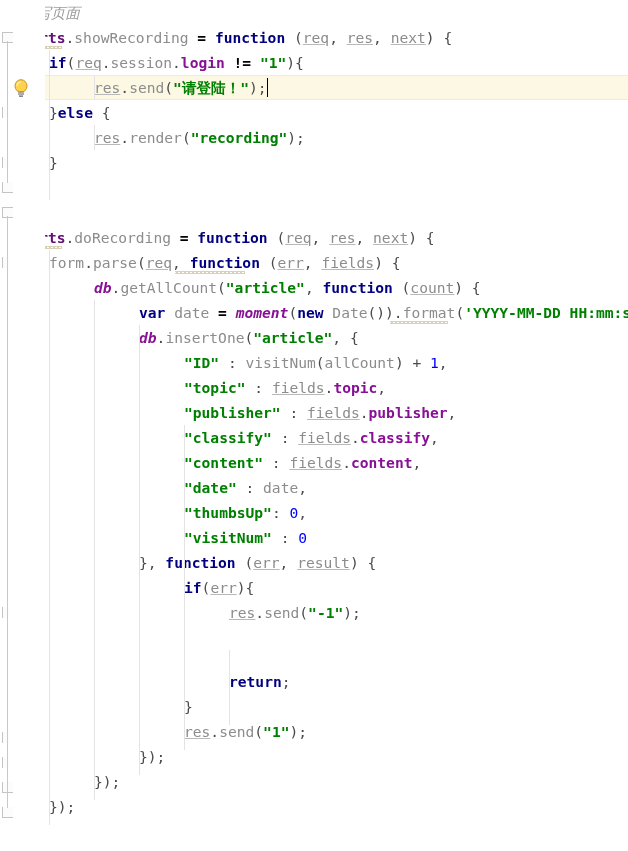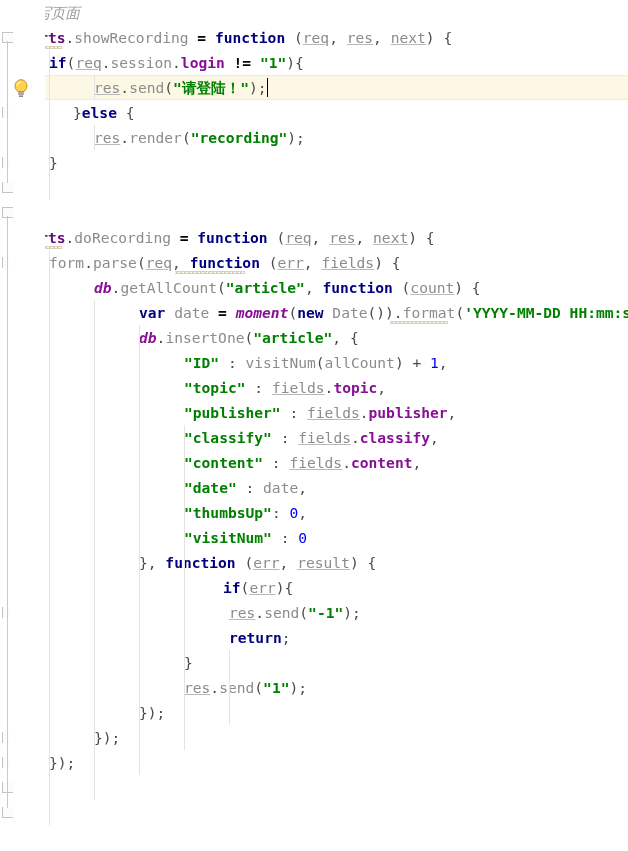--- a/index.html
+++ b/index.html
@@ -144,42 +144,42 @@
       <div class="guide" style="left: 94px; top: 300px; height: 500px;"></div>
       <div class="guide" style="left: 139px; top: 325px; height: 450px;"></div>
       <div class="guide" style="left: 184px; top: 425px; height: 325px;"></div>
       <div class="guide" style="left: 229px; top: 650px; height: 75px;"></div>
     </div>
   <div id="code">
       <div class="line" style="padding-left: 4px;"><span class="cmt">//编写页面</span></div>
       <div class="line" style="padding-left: 4px;"><span class="exp">exports</span><span class="punc">.</span><span class="id">showRecording</span><span class="op"> = </span><span class="kw">function</span><span class="punc"> (</span><span class="param">req</span><span class="punc">, </span><span class="param">res</span><span class="punc">, </span><span class="param">next</span><span class="punc">) {</span><div class="squig" style="left: 4px; width: 58px; top: 21px;"></div></div>
       <div class="line" style="padding-left: 49px;"><span class="kw">if</span><span class="punc">(</span><span class="param">req</span><span class="punc">.</span><span class="id">session</span><span class="punc">.</span><span class="prop">login</span><span class="op"> != </span><span class="str">"1"</span><span class="punc">){</span></div>
       <div class="line current" style="padding-left: 94px;"><span class="param">res</span><span class="punc">.</span><span class="id">send</span><span class="punc">(</span><span class="str">"请登陆！"</span><span class="punc">);</span></div>
-      <div class="line" style="padding-left: 73px;"><span class="punc">}</span><span class="kw">else</span><span class="punc"> {</span></div>
+      <div class="line" style="padding-left: 49px;"><span class="punc">}</span><span class="kw">else</span><span class="punc"> {</span></div>
       <div class="line" style="padding-left: 94px;"><span class="param">res</span><span class="punc">.</span><span class="id">render</span><span class="punc">(</span><span class="str">"recording"</span><span class="punc">);</span></div>
       <div class="line" style="padding-left: 49px;"><span class="punc">}</span></div>
       <div class="line" style="padding-left: 4px;"><span class="punc">};</span></div>
       <div class="line" style="padding-left: 4px;">&nbsp;</div>
       <div class="line" style="padding-left: 4px;"><span class="exp">exports</span><span class="punc">.</span><span class="id">doRecording</span><span class="op"> = </span><span class="kw">function</span><span class="punc"> (</span><span class="param">req</span><span class="punc">, </span><span class="param">res</span><span class="punc">, </span><span class="param">next</span><span class="punc">) {</span><div class="squig" style="left: 4px; width: 58px; top: 21px;"></div></div>
       <div class="line" style="padding-left: 49px;"><span class="id">form</span><span class="punc">.</span><span class="id">parse</span><span class="punc">(</span><span class="param">req</span><span class="punc">, </span><span class="kw">function</span><span class="punc"> (</span><span class="param">err</span><span class="punc">, </span><span class="param">fields</span><span class="punc">) {</span><div class="squig" style="left: 175px; width: 70px; top: 21px;"></div></div>
       <div class="line" style="padding-left: 94px;"><span class="glob">db</span><span class="punc">.</span><span class="id">getAllCount</span><span class="punc">(</span><span class="str">"article"</span><span class="punc">, </span><span class="kw">function</span><span class="punc"> (</span><span class="param">count</span><span class="punc">) {</span></div>
       <div class="line" style="padding-left: 139px;"><span class="kw">var</span><span class="punc"> </span><span class="id">date</span><span class="op"> = </span><span class="glob">moment</span><span class="punc">(</span><span class="kw">new</span><span class="punc"> </span><span class="id">Date</span><span class="punc">()).</span><span class="id">format</span><span class="punc">(</span><span class="str">'YYYY-MM-DD HH:mm:ss'</span><div class="squig" style="left: 390px; width: 58px; top: 21px;"></div></div>
       <div class="line" style="padding-left: 139px;"><span class="glob">db</span><span class="punc">.</span><span class="id">insertOne</span><span class="punc">(</span><span class="str">"article"</span><span class="punc">, {</span></div>
       <div class="line" style="padding-left: 184px;"><span class="str">"ID"</span><span class="punc"> : </span><span class="id">visitNum</span><span class="punc">(</span><span class="id">allCount</span><span class="punc">) + </span><span class="num">1</span><span class="punc">,</span></div>
       <div class="line" style="padding-left: 184px;"><span class="str">"topic"</span><span class="punc"> : </span><span class="param">fields</span><span class="punc">.</span><span class="prop">topic</span><span class="punc">,</span></div>
       <div class="line" style="padding-left: 184px;"><span class="str">"publisher"</span><span class="punc"> : </span><span class="param">fields</span><span class="punc">.</span><span class="prop">publisher</span><span class="punc">,</span></div>
       <div class="line" style="padding-left: 184px;"><span class="str">"classify"</span><span class="punc"> : </span><span class="param">fields</span><span class="punc">.</span><span class="prop">classify</span><span class="punc">,</span></div>
       <div class="line" style="padding-left: 184px;"><span class="str">"content"</span><span class="punc"> : </span><span class="param">fields</span><span class="punc">.</span><span class="prop">content</span><span class="punc">,</span></div>
       <div class="line" style="padding-left: 184px;"><span class="str">"date"</span><span class="punc"> : </span><span class="id">date</span><span class="punc">,</span></div>
       <div class="line" style="padding-left: 184px;"><span class="str">"thumbsUp"</span><span class="punc">: </span><span class="num">0</span><span class="punc">,</span></div>
       <div class="line" style="padding-left: 184px;"><span class="str">"visitNum"</span><span class="punc"> : </span><span class="num">0</span></div>
       <div class="line" style="padding-left: 139px;"><span class="punc">}, </span><span class="kw">function</span><span class="punc"> (</span><span class="param">err</span><span class="punc">, </span><span class="param">result</span><span class="punc">) {</span></div>
-      <div class="line" style="padding-left: 184px; margin-left: 39px;"><span class="kw">if</span><span class="punc">(</span><span class="param">err</span><span class="punc">){</span></div>
+      <div class="line" style="padding-left: 184px;"><span class="kw">if</span><span class="punc">(</span><span class="param">err</span><span class="punc">){</span></div>
       <div class="line" style="padding-left: 229px;"><span class="param">res</span><span class="punc">.</span><span class="id">send</span><span class="punc">(</span><span class="str">"-1"</span><span class="punc">);</span></div>
-      <div class="line" style="padding-left: 229px;"><span class="kw">return</span><span class="punc">;</span></div>
+      <div class="line" style="padding-left: 229px; margin-top: 44px;"><span class="kw">return</span><span class="punc">;</span></div>
       <div class="line" style="padding-left: 184px;"><span class="punc">}</span></div>
       <div class="line" style="padding-left: 184px;"><span class="param">res</span><span class="punc">.</span><span class="id">send</span><span class="punc">(</span><span class="str">"1"</span><span class="punc">);</span></div>
       <div class="line" style="padding-left: 139px;"><span class="punc">});</span></div>
       <div class="line" style="padding-left: 94px;"><span class="punc">});</span></div>
       <div class="line" style="padding-left: 49px;"><span class="punc">});</span></div>
       <div class="line" style="padding-left: 4px;"></div>
     </div>
   <div id="caret" style="left: 266.641px; top: 78px;"></div>
 
 </div>

